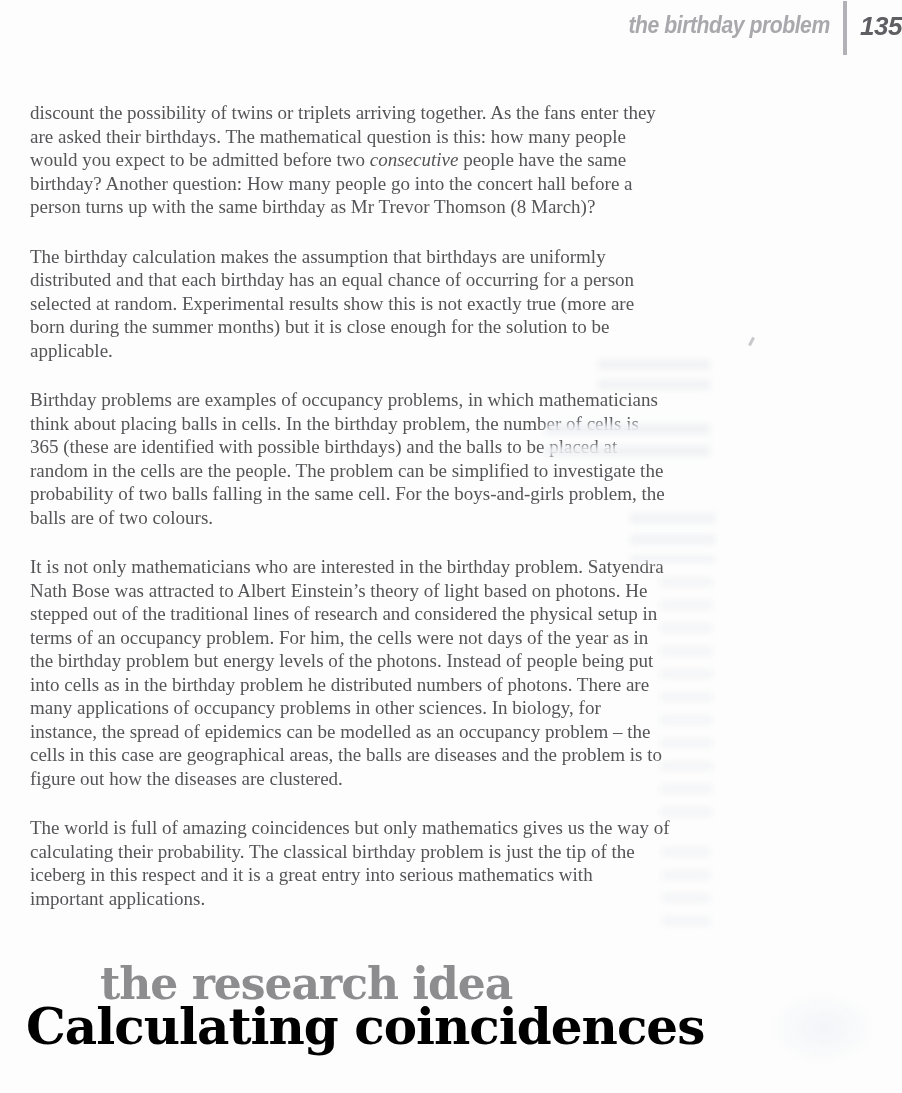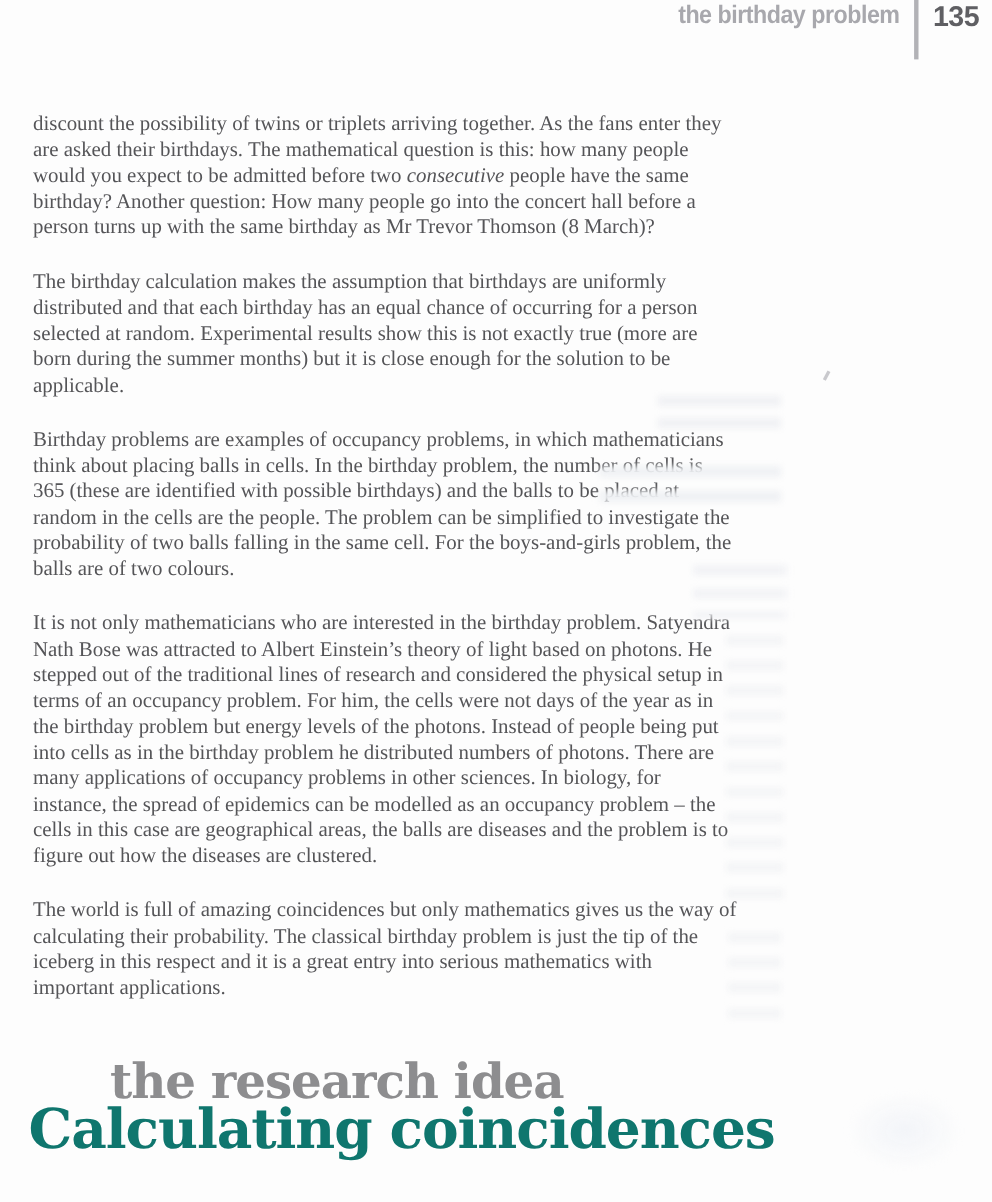--- a/index.html
+++ b/index.html
@@ -12,21 +12,22 @@
     font-family: "Liberation Serif", serif;
   }
 
   
   .running-header {
     position: absolute;
     top: 0;
     right: 0;
     height: 56px;
     display: flex;
-    align-items: flex-start;
+    align-items: center;
+    font-style: italic;
   }
   .chapter-title {
     font-family: "Liberation Sans", sans-serif;
     font-weight: bold;
     font-size: 23px;
     letter-spacing: -0.5px;
     color: #a8a8ad;
     padding-bottom: 5px;
     transform: scaleX(0.92);
     transform-origin: right bottom;
@@ -38,21 +39,21 @@
     margin-left: 13px;
   }
   .page-number {
     font-family: "Liberation Sans", sans-serif;
     font-weight: bold;
     font-size: 26px;
     letter-spacing: -0.5px;
     color: #5f5f63;
     padding-bottom: 4px;
     margin-left: 13px;
-    margin-right: 12px;
+    margin-right: 0;
     min-width: 38px;
   }
 
   
   .article {
     position: absolute;
     left: 30px;
     top: 101px;
     width: 640px;
     font-size: 19px;
@@ -77,21 +78,21 @@
   }
   .condensed-line2 {
     position: absolute;
     left: 26px;
     top: 1002px;
     font-family: "DejaVu Serif", serif;
     font-weight: bold;
     font-size: 50px;
     line-height: 1;
     letter-spacing: -1px;
-    color: #0f766e;
+    color: #000000;
     white-space: nowrap;
   }
 
   
   .smudge {
     position: absolute;
     filter: blur(3px);
     pointer-events: none;
   }
   .sm1 { left: 598px; top: 360px; width: 112px; height: 30px;

